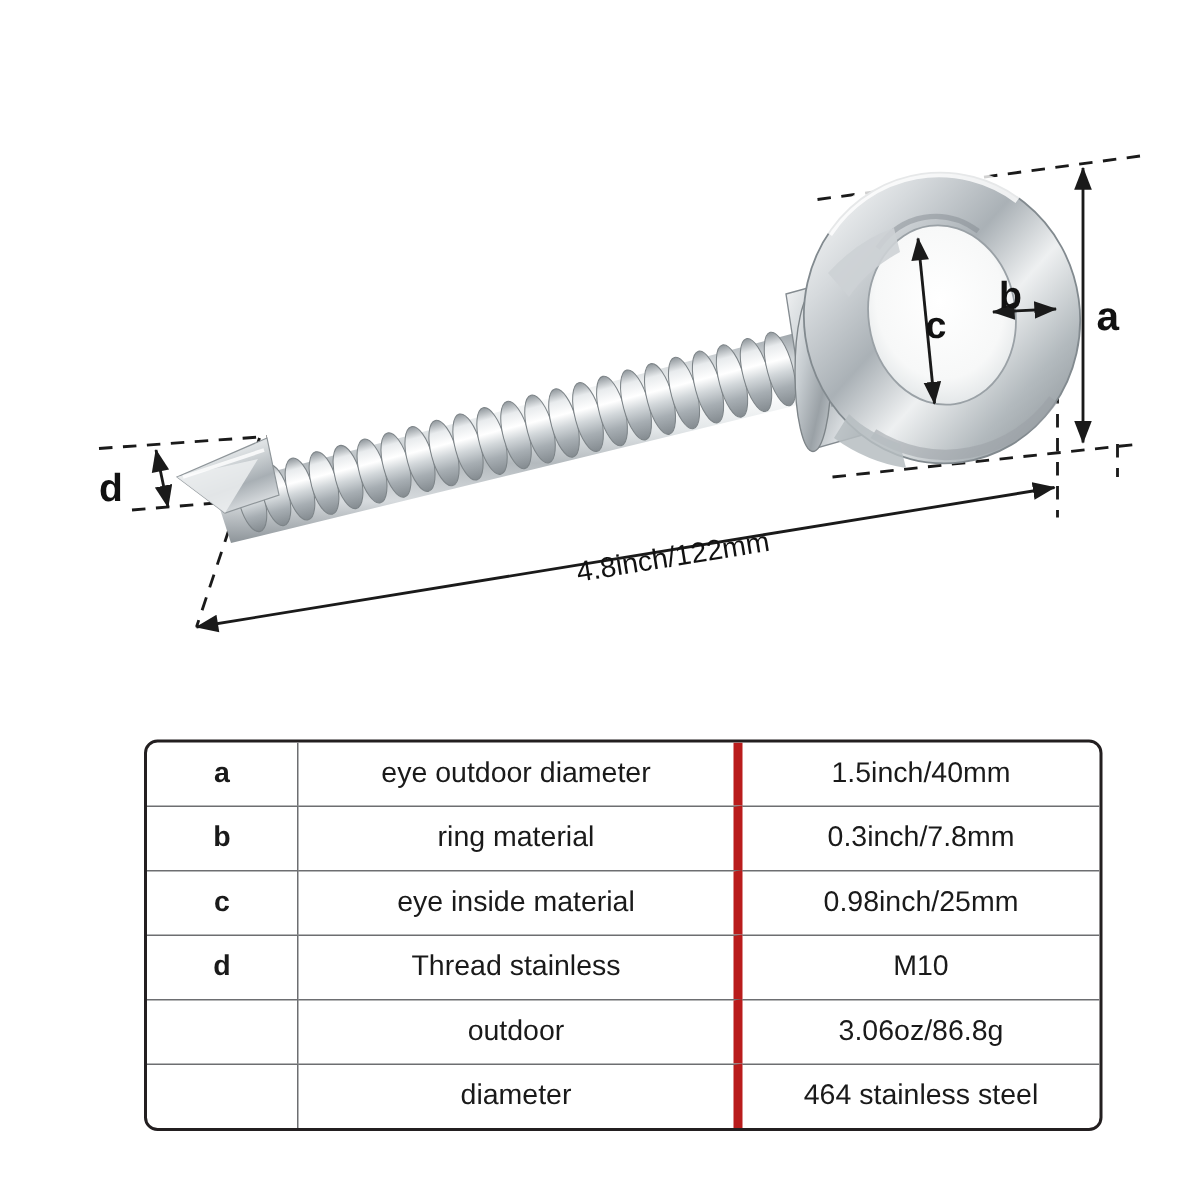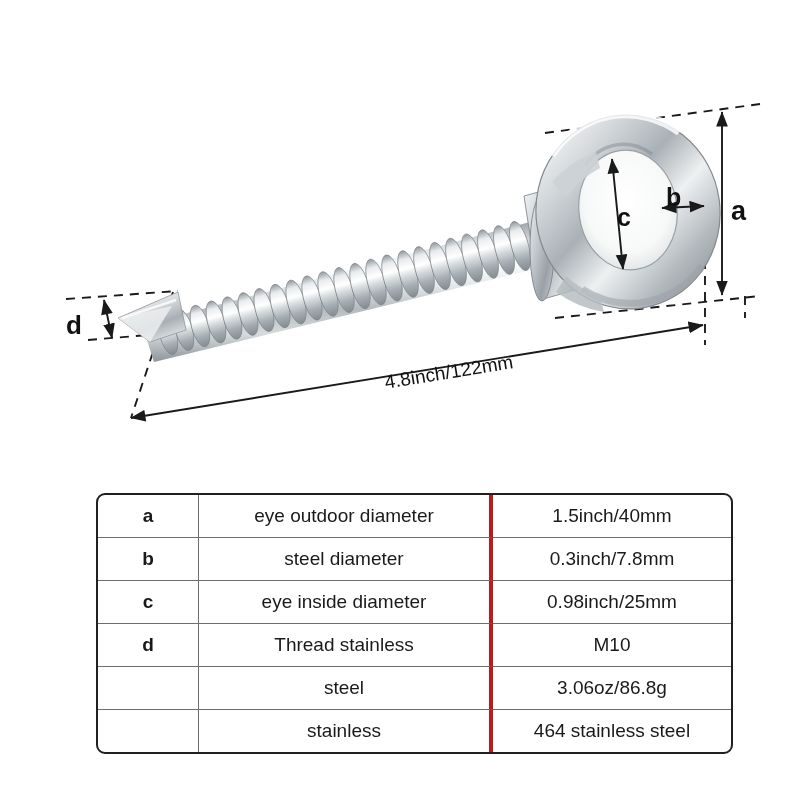--- a/index.html
+++ b/index.html
@@ -87,21 +87,21 @@
   }
   table.spec tr:first-child td { border-top: none; }
   td.col-key {
     width: 92px;
     font-weight: bold;
     font-size: 21px;
     border-right: 1px solid #6d6e71;
   }
   td.col-desc {
     width: 282px;
-    border-right: 4px solid #b91c1c;
+    border-right: 6px solid #b91c1c;
   }
   td.col-val {
     width: 230px;
   }
 </style>
 </head>
 <body>
 
 <div id="page">
 
@@ -270,40 +270,40 @@
   <div id="spec-table-wrap">
     <table class="spec">
       <tbody>
         <tr>
           <td class="col-key">a</td>
           <td class="col-desc">eye outdoor diameter</td>
           <td class="col-val">1.5inch/40mm</td>
         </tr>
         <tr>
           <td class="col-key">b</td>
-          <td class="col-desc">steel diameter</td>
+          <td class="col-desc">ring material</td>
           <td class="col-val">0.3inch/7.8mm</td>
         </tr>
         <tr>
           <td class="col-key">c</td>
-          <td class="col-desc">eye inside diameter</td>
+          <td class="col-desc">eye inside material</td>
           <td class="col-val">0.98inch/25mm</td>
         </tr>
         <tr>
           <td class="col-key">d</td>
           <td class="col-desc">Thread stainless</td>
           <td class="col-val">M10</td>
         </tr>
         <tr>
           <td class="col-key"></td>
-          <td class="col-desc">steel</td>
+          <td class="col-desc">outdoor</td>
           <td class="col-val">3.06oz/86.8g</td>
         </tr>
         <tr>
           <td class="col-key"></td>
-          <td class="col-desc">stainless</td>
+          <td class="col-desc">diameter</td>
           <td class="col-val">464 stainless steel</td>
         </tr>
       </tbody>
     </table>
   </div>
 
 </div>
 
 </body></html>

